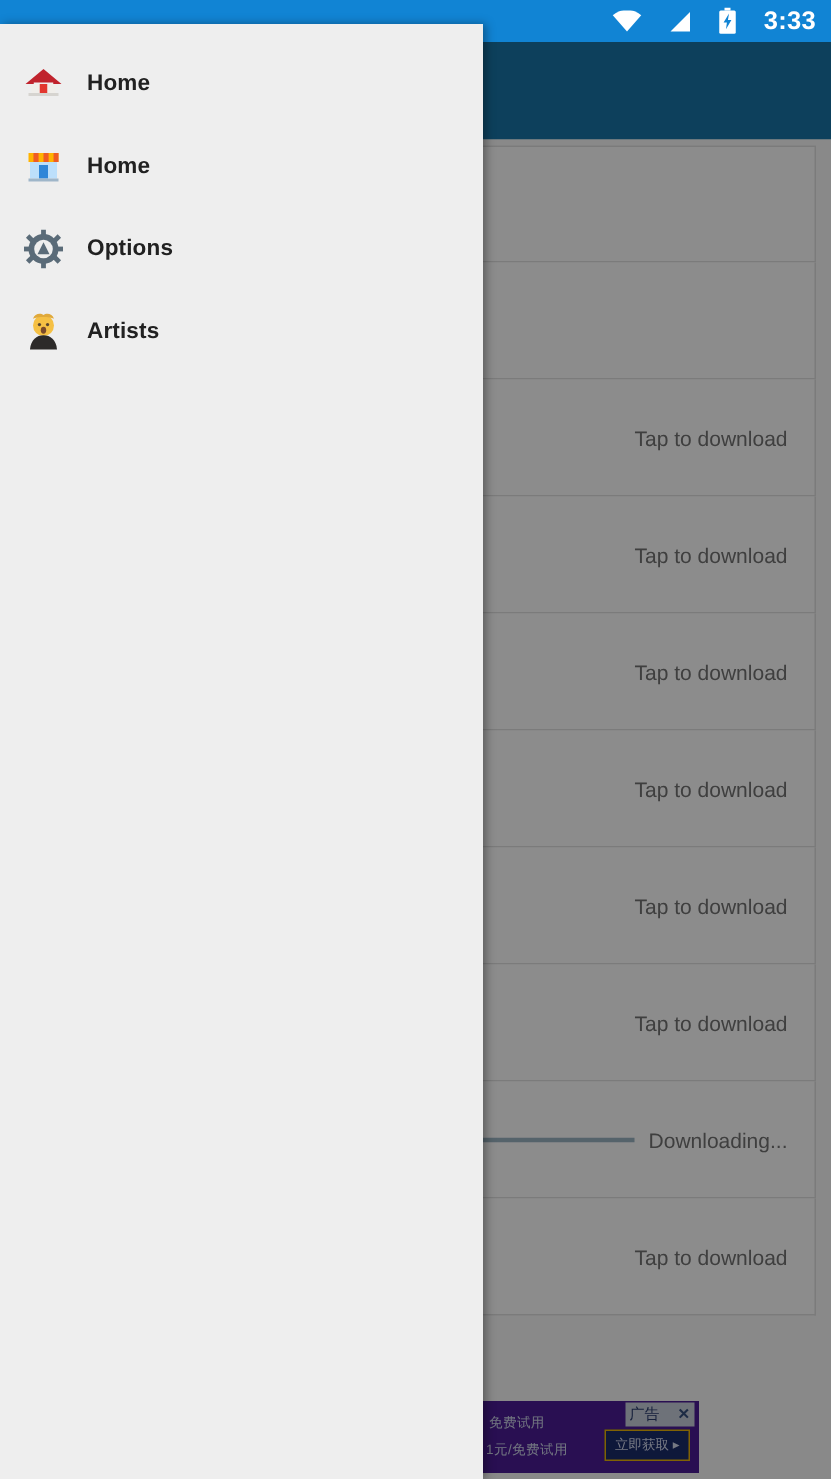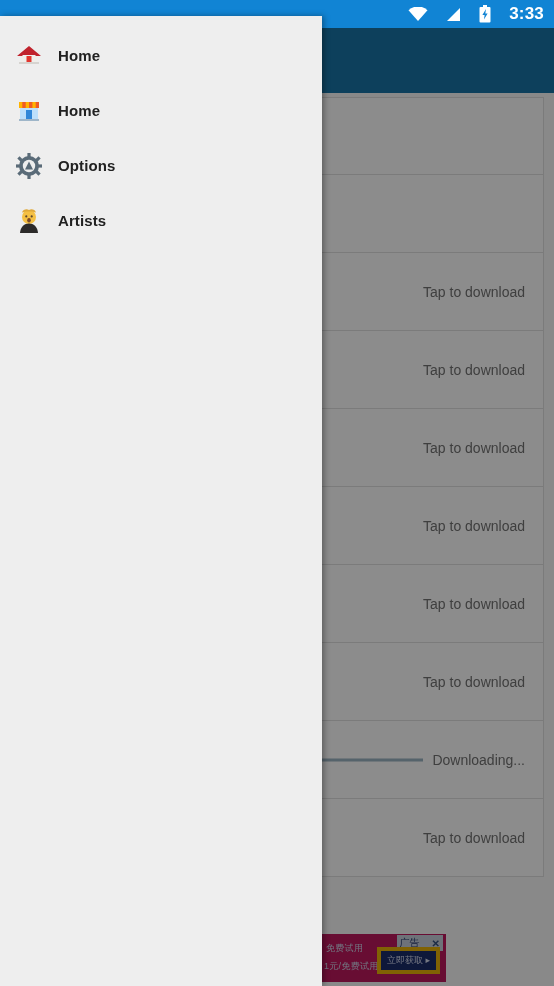--- a/index.html
+++ b/index.html
@@ -37,38 +37,38 @@
     white-space:nowrap;
   }
   .progress-track{
     position:absolute; left:8px; right:120px; top:50%;
     height:3px; background:#9cb4c4; transform:translateY(-50%);
   }
 
   
   #ad{
     position:absolute; left:322px; bottom:4px;
-    width:124px; height:48px;
-    background:#be185d;
+    width:144px; height:48px;
+    background:#4c1d95;
     color:#cfd6ea;
     font-size:9px;
     overflow:hidden;
   }
   #ad-line1{ position:absolute; left:4px; top:8px; letter-spacing:0.3px; }
   #ad-line2{ position:absolute; left:2px; top:26px; letter-spacing:0.3px; }
   #ad-label{
     position:absolute; right:3px; top:1px;
     background:#c9cfdd; color:#2a3d6e;
     font-size:10px; padding:1px 3px;
     display:flex; gap:12px; align-items:center;
   }
   #ad-close{ color:#35507f; font-weight:bold; }
   #ad-cta{
     position:absolute; right:6px; bottom:8px;
-    border:4px solid #eab308; color:#d6dcef;
+    border:1px solid #eab308; color:#d6dcef;
     font-size:9px; padding:3px 6px; background:#1b2c6b;
   }
 
   
   #scrim{
     position:absolute; left:0; top:28px; width:554px; bottom:0;
     background:rgba(0,0,0,0.45);
   }
 
   

